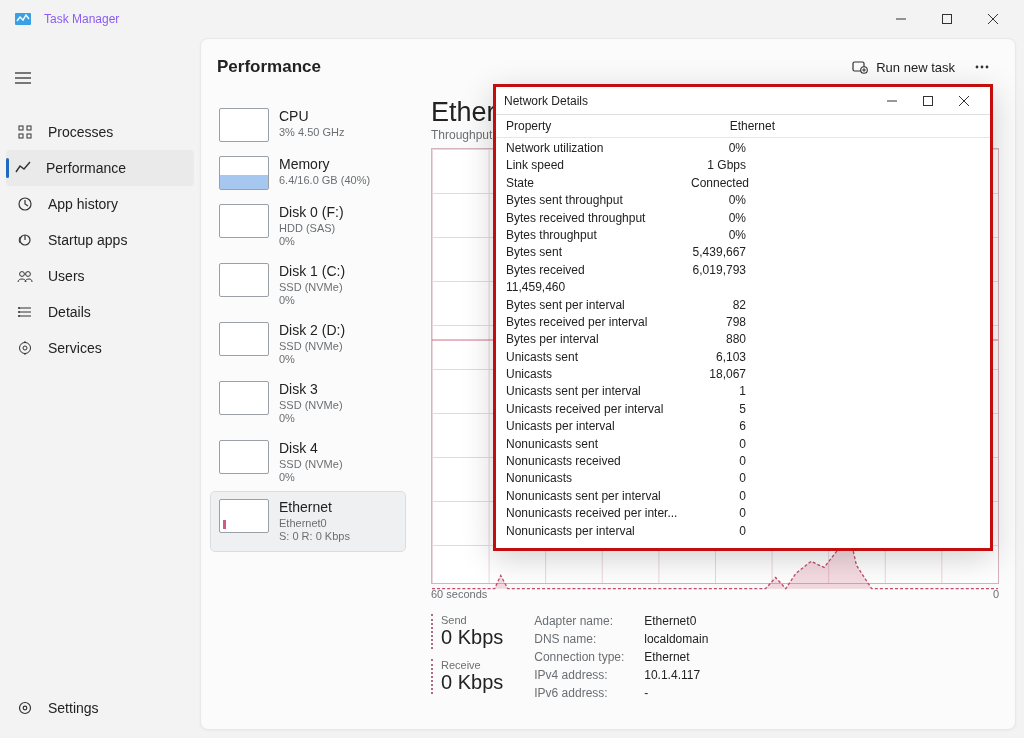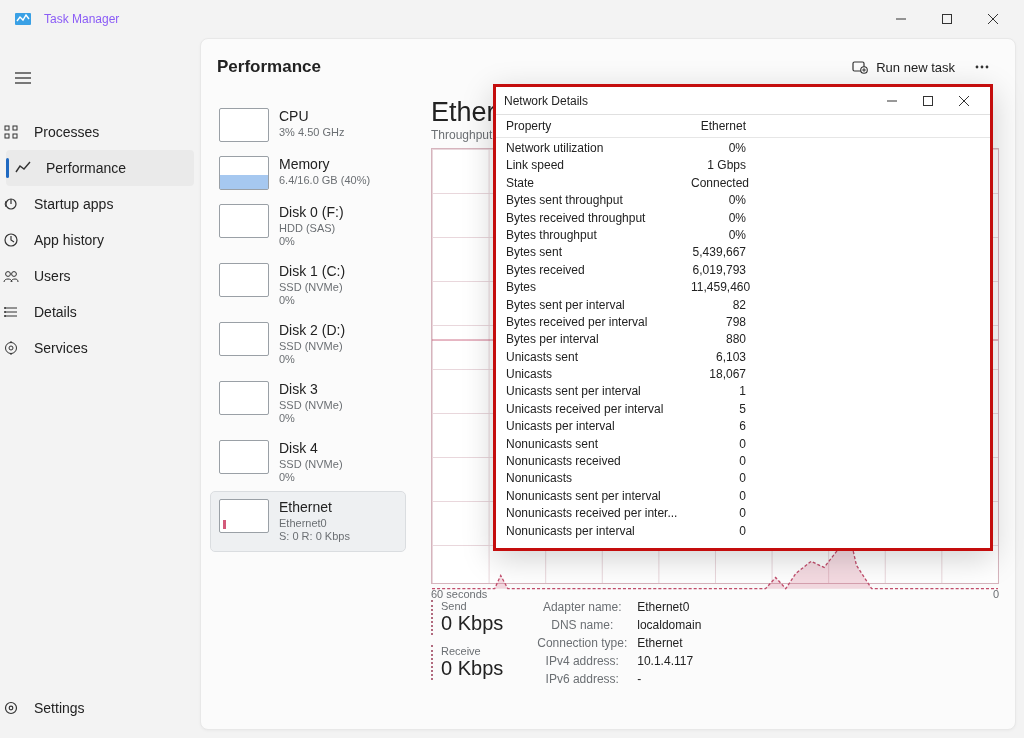--- a/index.html
+++ b/index.html
@@ -6,21 +6,21 @@
   html, body { margin:0; padding:0; width:1024px; height:738px; background:#f3f3f3; overflow:hidden; color:#222;}
   .titlebar { height:38px; display:flex; align-items:center; padding:0 8px; }
   .titlebar .app-icon { width:18px; height:18px; margin:0 12px 0 6px; }
   .titlebar .title { font-size:12px; color:#8b5cf6; }
   .titlebar .spacer { flex:1; }
   .win-btns { display:flex; }
   .win-btn { width:46px; height:32px; display:flex; align-items:center; justify-content:center; color:#444; }
   .body { display:flex; height:calc(100% - 38px); }
   .leftnav { width:200px; padding-top:22px; }
   .hamburger { width:42px; height:36px; display:flex; align-items:center; justify-content:center; margin-bottom:18px; margin-left:2px; }
-  .nav-item { display:flex; align-items:center; height:36px; padding-left:2px; font-size:14px; gap:14px; position:relative;}
+  .nav-item { display:flex; align-items:center; height:36px; padding-left:16px; font-size:14px; gap:14px; position:relative;}
   .nav-item.active { background:#eaeaea; border-radius:4px; margin:0 6px; padding-left:8px;}
   .nav-item.active::before { content:''; position:absolute; left:0; top:8px; bottom:8px; width:3px; background:#1f69c1; border-radius:2px;}
   .nav-ico { width:18px; height:18px; display:flex; align-items:center; justify-content:center; color:#333;}
   .nav-bottom { position:absolute; bottom:12px; left:0; width:200px;}
   .content { flex:1; background:#fbfbfb; margin:0 8px 8px 0; border-radius:8px; border:1px solid #e8e8e8; box-shadow:0 1px 3px rgba(0,0,0,0.04); position:relative; overflow:hidden;}
   .content-header { display:flex; align-items:center; height:56px; padding:0 16px;}
   .content-header h1 { font-size:17px; font-weight:600; margin:0; flex:1;}
   .run-task { display:flex; align-items:center; gap:8px; font-size:13px; padding:6px 10px; border-radius:4px;}
   .more-btn { width:34px; height:32px; display:flex; align-items:center; justify-content:center;}
   .perf-body { display:flex; height:calc(100% - 56px);}
@@ -34,32 +34,32 @@
   .perf-txt .name { font-size:14px;}
   .perf-txt .sub { font-size:11px; color:#6b6f73;}
   .perf-main { flex:1; padding:0 16px 0 20px; position:relative;}
   .perf-title-row { display:flex; align-items:baseline; justify-content:space-between;}
   .perf-title { font-size:27px; font-weight:400; margin:2px 0 0;}
   .perf-sub { font-size:12px; color:#6b6f73;}
   .graph { border:1px solid #d6b4bd; height:436px; margin-top:6px; background:#fff; position:relative;}
   .graph .grid { position:absolute; inset:0; background-image:linear-gradient(#e9d7dc 1px, transparent 1px),linear-gradient(90deg,#e9d7dc 1px, transparent 1px); background-size:100% 44px, 10% 100%;}
   .graph svg { position:absolute; inset:0;}
   .xaxis { display:flex; justify-content:space-between; font-size:11px; color:#6b6f73; margin-top:4px;}
-  .stats-row { display:flex; gap:24px; }
+  .stats-row { display:flex; gap:31px; margin-top:14px;}
   .sr-box { border-left:2px dotted #b16a7e; padding-left:8px;}
   .sr-box .lbl { font-size:11px; color:#6b6f73;}
   .sr-box .val { font-size:20px;}
   .kv { display:grid; grid-template-columns:110px auto; row-gap:4px; font-size:12px;}
-  .kv .k { color:#6b6f73;text-align:center;}
+  .kv .k { color:#6b6f73;}
   
   .popup { position:absolute; left:493px; top:84px; width:500px; border:3px solid #c40d0d; background:#fff; box-shadow:0 8px 30px rgba(0,0,0,0.18);}
   .popup-title { height:28px; display:flex; align-items:center; padding:12px 8px; font-size:12px; border-bottom:1px solid #e0e0e0;}
   .popup-title .spacer{flex:1;}
   .popup-title .pbtn { width:36px; height:26px; display:flex; align-items:center; justify-content:center;}
-  .popup-head { display:flex; font-size:12px; padding:4px 10px; border-bottom:1px solid #e6e6e6;}
+  .popup-head { display:flex; font-size:12px; padding:4px 10px; border-bottom:1px solid #e6e6e6;gap:29px;}
   .popup-head .c1{width:165px;}
   .popup-head .c2{width:75px; text-align:right; margin-right:auto;}
   .popup-rows { padding:2px 10px 8px;}
   .prow { display:flex; font-size:12px; line-height:1.45;}
   .prow .c1{width:185px;}
   .prow .c2{width:55px; text-align:right;}
   svg { display:block;}
 </style>
 </head>
 <body>
@@ -119,35 +119,35 @@
           <span class="nav-ico">
             <svg width="16" height="16">
               <polyline points="1,12 5,6 9,9 15,2" fill="none" stroke="#333" stroke-width="1.4"></polyline>
             </svg>
           </span>
           <span>Performance</span>
         </div>
         <div class="nav-item">
           <span class="nav-ico">
             <svg width="16" height="16">
+              <circle cx="8" cy="8" r="6" fill="none" stroke="#333" stroke-width="1.2"></circle>
+              <polyline points="8,4 8,8 11,10" fill="none" stroke="#333" stroke-width="1.2"></polyline>
+            </svg>
+          </span>
+          <span>App history</span>
+        </div>
+        <div class="nav-item">
+          <span class="nav-ico">
+            <svg width="16" height="16">
               <circle cx="8" cy="8" r="5" fill="none" stroke="#333" stroke-width="1.2"></circle>
               <line x1="8" y1="3" x2="8" y2="8" stroke="#333" stroke-width="1.2"></line>
               <path d="M3,5 A6,6 0 0 0 3,11" fill="none" stroke="#333" stroke-width="1"></path>
             </svg>
           </span>
           <span>Startup apps</span>
-        </div>
-        <div class="nav-item">
-          <span class="nav-ico">
-            <svg width="16" height="16">
-              <circle cx="8" cy="8" r="6" fill="none" stroke="#333" stroke-width="1.2"></circle>
-              <polyline points="8,4 8,8 11,10" fill="none" stroke="#333" stroke-width="1.2"></polyline>
-            </svg>
-          </span>
-          <span>App history</span>
         </div>
         <div class="nav-item">
           <span class="nav-ico">
             <svg width="16" height="16">
               <circle cx="5" cy="6" r="2.4" fill="none" stroke="#333"></circle>
               <circle cx="11" cy="6" r="2.4" fill="none" stroke="#333"></circle>
               <path d="M1,14c0-2 2-3 4-3s4,1 4,3" fill="none" stroke="#333"></path>
               <path d="M8,14c0-2 2-3 4-3s3,1 3,3" fill="none" stroke="#333"></path>
             </svg>
           </span>
@@ -379,21 +379,20 @@
       </div>
       <div class="prow">
         <div class="c1">Bytes sent</div>
         <div class="c2">5,439,667</div>
       </div>
       <div class="prow">
         <div class="c1">Bytes received</div>
         <div class="c2">6,019,793</div>
       </div>
       <div class="prow">
-        <div class="c1">Bytes</div>
         <div class="c2">11,459,460</div>
       </div>
       <div class="prow">
         <div class="c1">Bytes sent per interval</div>
         <div class="c2">82</div>
       </div>
       <div class="prow">
         <div class="c1">Bytes received per interval</div>
         <div class="c2">798</div>
       </div>

